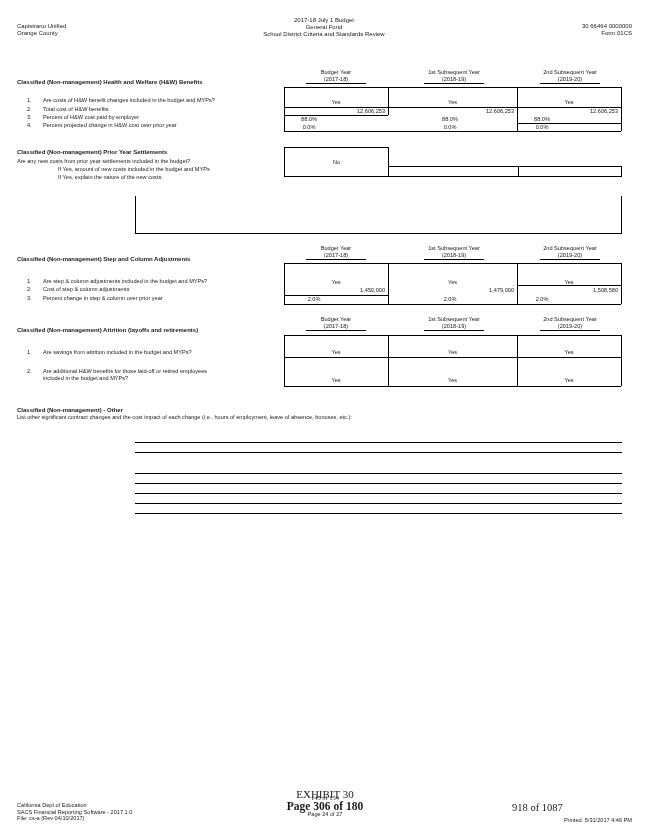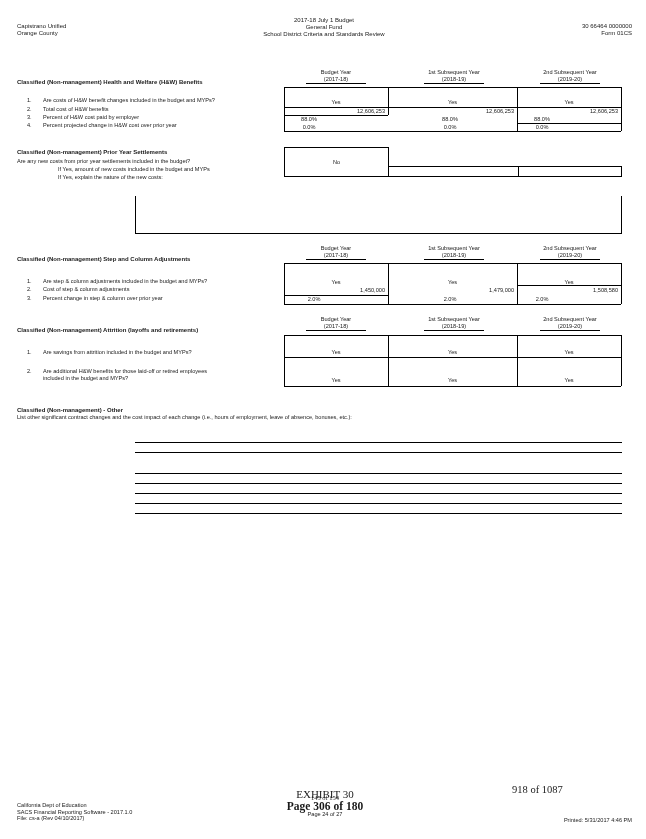--- a/index.html
+++ b/index.html
@@ -19,21 +19,21 @@
     .cell.r { text-align: right; padding-right: 3px; }
     .box { position: absolute; border: 1px solid #000; }
     .hline { position: absolute; height: 0; border-top: 1px solid #000; }
     .vline { position: absolute; width: 0; border-left: 1px solid #000; }
     .ftr-left { left: 17px; top: 802px; line-height: 6.5px; font-size: 5.6px; }
     .exhibit { left: 270px; top: 789px; width: 110px; text-align: center; font-family: "Liberation Serif", serif; }
     .exhibit .ex { font-size: 11px; line-height: 10px; }
     .exhibit .exs { font-size: 6.5px; line-height: 5px; position: relative; top: -4px; }
     .exhibit .pg { font-size: 11.5px; font-weight: bold; line-height: 11px; position: relative; top: -3px; }
     .exhibit .pgs { font-family: "Liberation Sans", sans-serif; font-size: 5.6px; line-height: 6px; position: relative; top: -4px; }
-    .ftr-count { left: 512px; top: 784px; font-family: "Liberation Serif", serif; font-size: 10.5px; }
+    .ftr-count { left: 512px; top: 802px; font-family: "Liberation Serif", serif; font-size: 10.5px; }
     .ftr-printed { right: 14px; top: 817px; font-size: 5.6px; }
   </style>
 </head>
 <body>
 
 <div class="abs hdr-left">
   <div>Capistrano Unified</div>
   <div>Orange County</div>
 </div>
 <div class="abs hdr-center">

